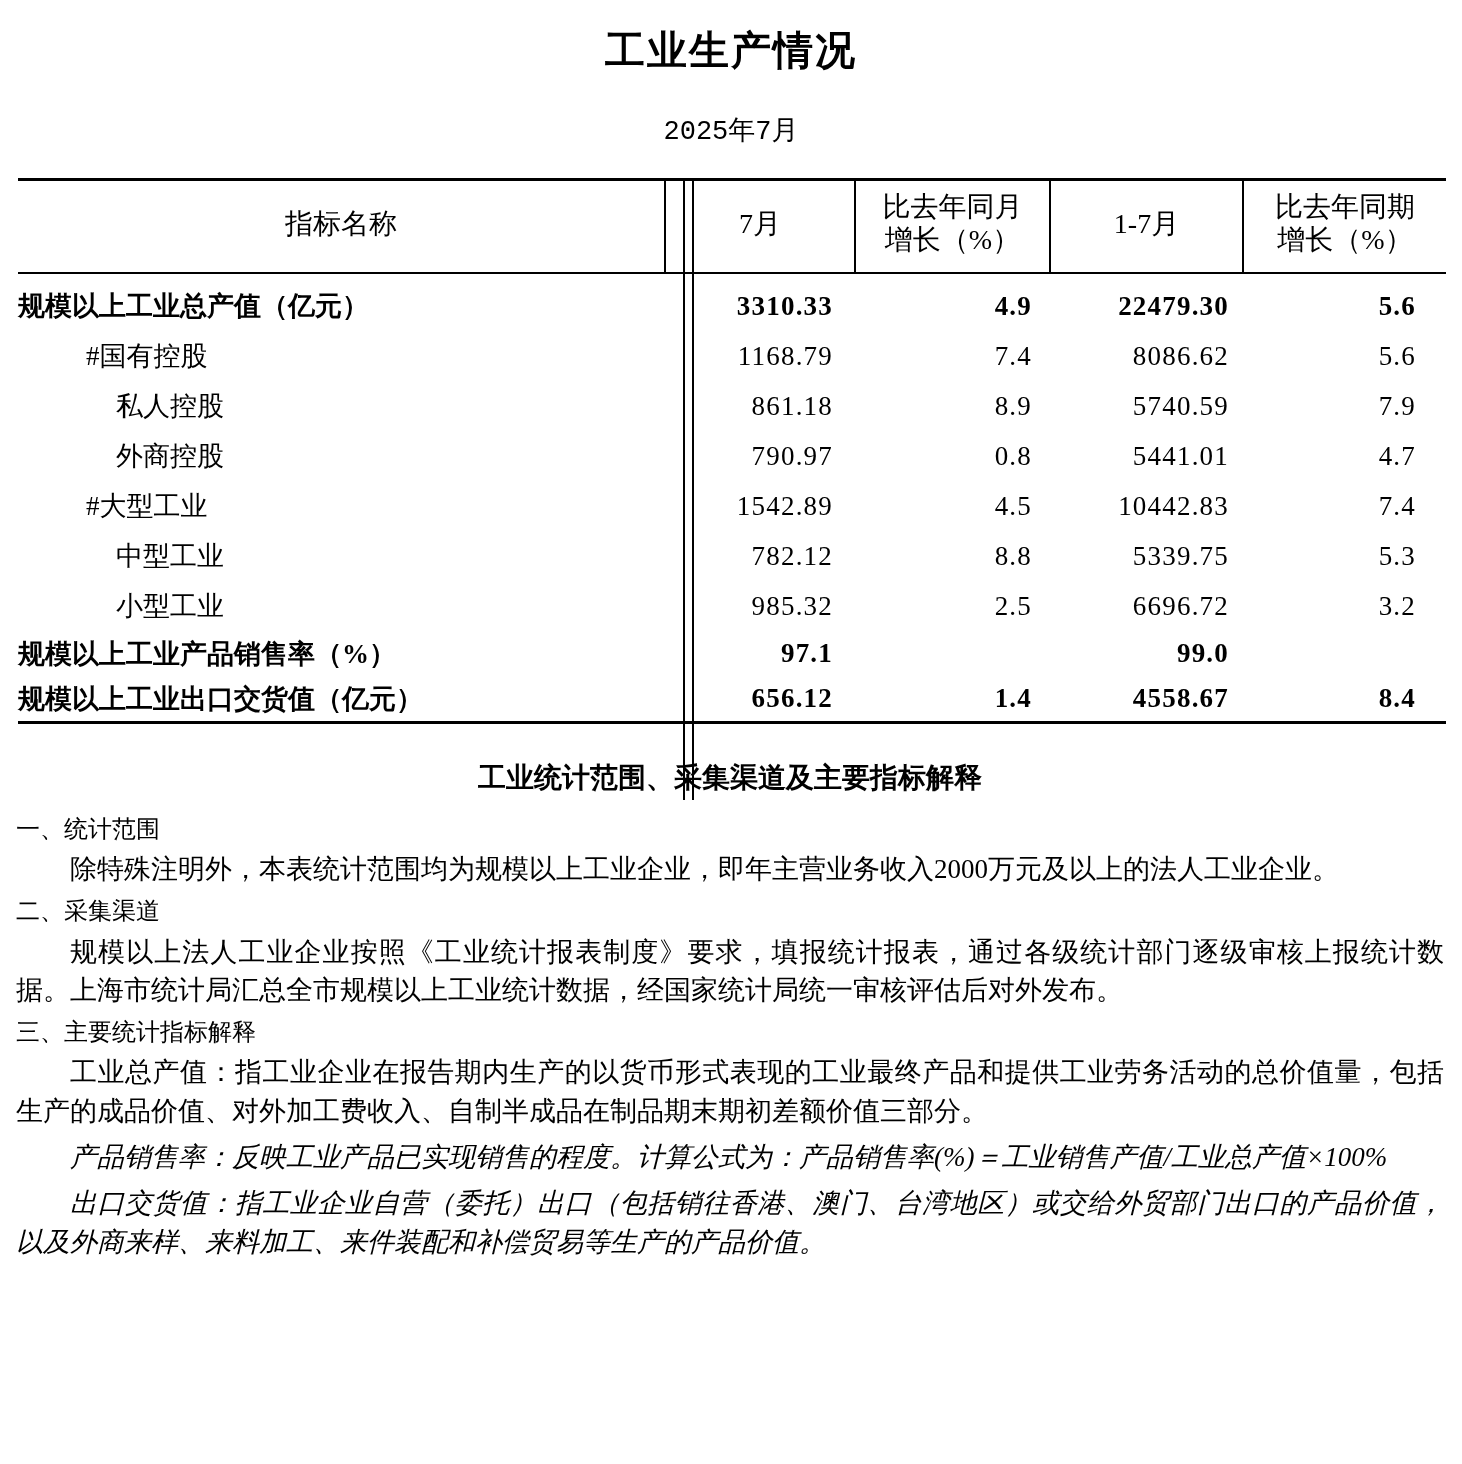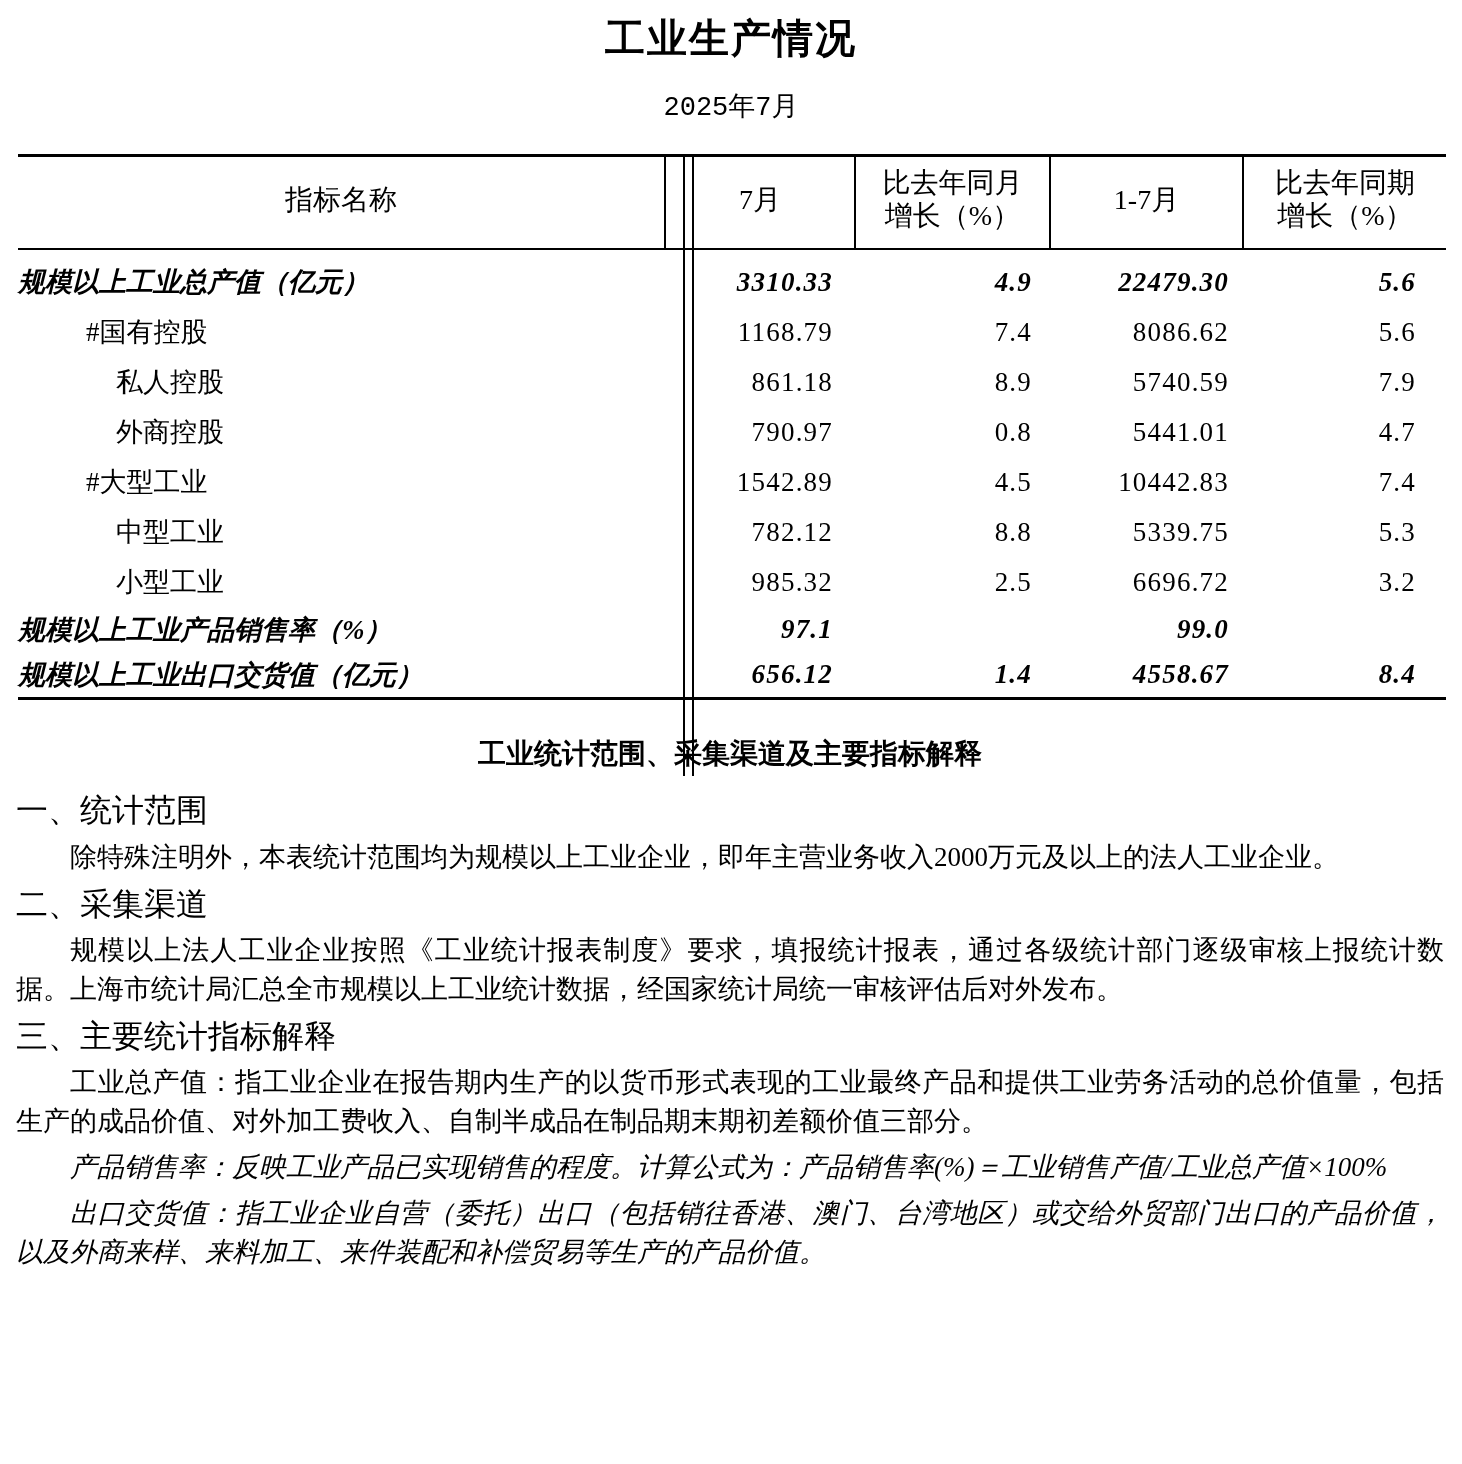--- a/index.html
+++ b/index.html
@@ -20,21 +20,21 @@
     height: 1464px;
   }
 
   
   .doc-title {
     text-align: center;
     font-family: "Liberation Sans", "DejaVu Sans", sans-serif;
     font-weight: bold;
     font-size: 40px;
     letter-spacing: 2px;
-    margin: 0;
+    margin: 12px;
     padding-top: 14px;
     line-height: 1.2;
   }
   .doc-subtitle {
     text-align: center;
     font-family: Liberation Mono, monospace;
     font-size: 27px;
     margin: 0;
     padding-top: 30px;
     line-height: 1.2;
@@ -91,21 +91,21 @@
   td.num {
     text-align: right;
     padding-right: 14px;
     letter-spacing: 1.2px;
   }
   td.num.m  { padding-right: 22px; }
   td.num.mg { padding-right: 18px; }
   td.num.c  { padding-right: 14px; }
   td.num.cg { padding-right: 30px; }
 
-  tr.lvl0 td { font-weight: bold; font-style: italic; }
+  tr.lvl0 td { font-weight: bold; }
   tr.lvl0 td.label { padding-left: 0px; }
   tr.lvl1 td.label { padding-left: 68px; }
   tr.lvl2 td.label { padding-left: 98px; }
 
   
   .dbl-rule {
     position: absolute;
     left: 665px;
     top: 30px;
     width: 7px;
@@ -123,21 +123,21 @@
     line-height: 1.42;
   }
   .notes-title {
     text-align: center;
     font-weight: bold;
     font-size: 28px;
     margin: 0 0 14px 0;
   }
   .sec-head {
     margin: 6px 0 4px 0;
-    font-size: 32px;
+    font-size: 24px;
   }
   .para {
     margin: 4px 0;
     text-indent: 2em;
     text-align: justify;
   }
   .para.no-gap { margin-top: 8px; font-style: italic; }
 </style>
 </head>
 <body>

